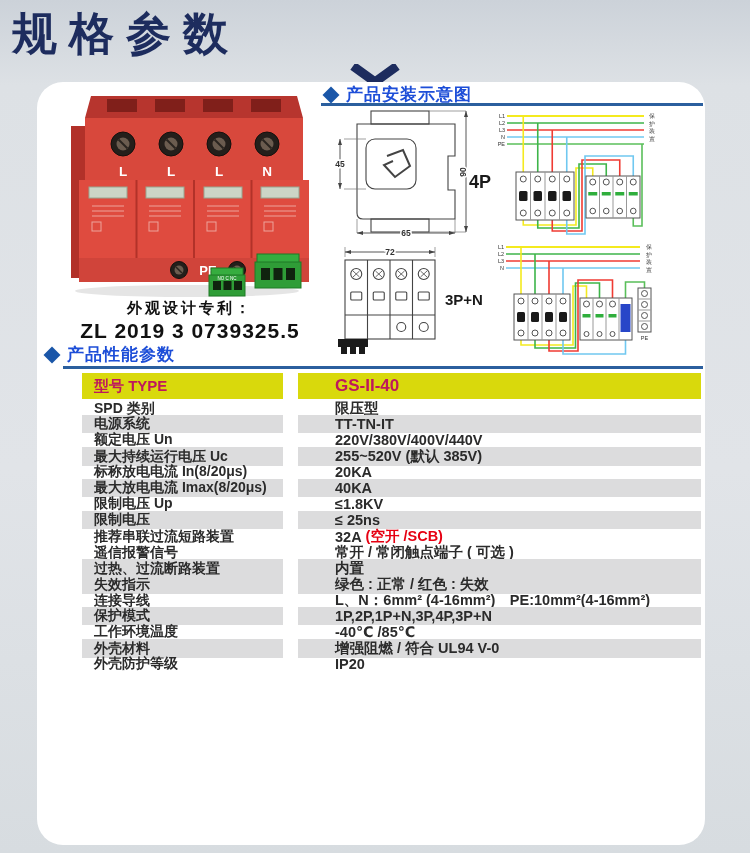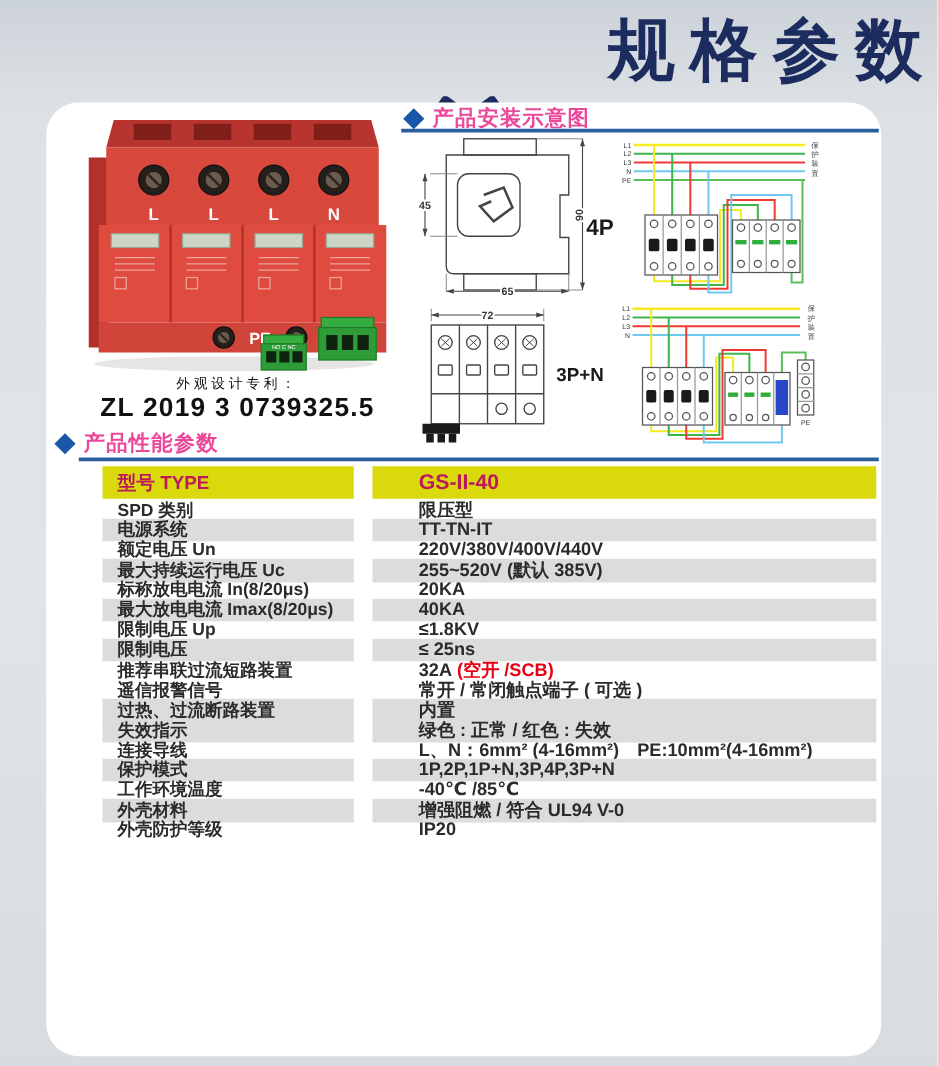--- a/index.html
+++ b/index.html
@@ -10,39 +10,39 @@
   }
   *{box-sizing:border-box;}
   html,body{margin:0;padding:0;}
   body{
     width:750px;height:853px;overflow:hidden;position:relative;
     font-family:"Liberation Sans","DejaVu Sans",sans-serif;
     background:linear-gradient(180deg,#ccd2d9 0%,#dde1e5 10%,#e1e4e8 55%,#d7dce0 100%);
   }
   .hero{position:absolute;left:0;top:0;width:750px;height:82px;}
   .hero h1{
-    margin:0;padding:4px 0 0 12px;text-align:right;
-    font-size:54px;font-weight:800;letter-spacing:12px;color:var(--navy);
+    margin:0;padding:4px 0 0 12px;text-align:left;
+    font-size:45px;font-weight:800;letter-spacing:12px;color:var(--navy);
   }
   .chev{display:block;margin:0 auto;}
   .card{
     position:absolute;left:37px;top:82px;width:668px;height:763px;
     background:#fff;border-radius:26px;
   }
   .sec-head{position:absolute;display:flex;align-items:center;gap:9px;}
   .diamond{width:12px;height:12px;background:var(--diamond-blue);transform:rotate(45deg);flex:0 0 auto;}
-  .sec-title{font-size:17px;font-weight:700;color:#ec4899;letter-spacing:1px;}
+  .sec-title{font-size:17px;font-weight:700;color:#1d4ed8;letter-spacing:1px;}
   .underline{position:absolute;height:3px;background:var(--accent-blue);}
   .u-install{left:284px;top:21px;width:382px;}
   .u-spec{left:26px;top:284px;width:640px;}
   .head-install{left:288px;top:1px;}
   .head-spec{left:9px;top:261px;}
   .photo{position:absolute;left:22px;top:2px;}
   .patent{position:absolute;left:33px;top:217px;width:240px;text-align:center;color:#111;}
-  .patent-label{font-size:11px;font-weight:400;letter-spacing:3px;}
+  .patent-label{font-size:15px;font-weight:700;letter-spacing:3px;}
   .patent-number{font-size:21px;font-weight:700;letter-spacing:1px;margin-top:1px;}
   .dwg1{position:absolute;left:290px;top:24px;}
   .dwg2{position:absolute;left:296px;top:161px;}
   .wir1{position:absolute;left:457px;top:22px;}
   .wir2{position:absolute;left:457px;top:154px;}
   .spec-table{position:absolute;left:45px;top:291px;width:619px;}
   .trow{display:grid;grid-template-columns:201px 15px 403px;height:16px;}
   .tcell{display:flex;align-items:center;color:#2b2b2b;font-weight:600;font-size:14px;}
   .tlabel{padding-left:12px;}
   .tvalue{padding-left:37px;font-size:14.5px;}

